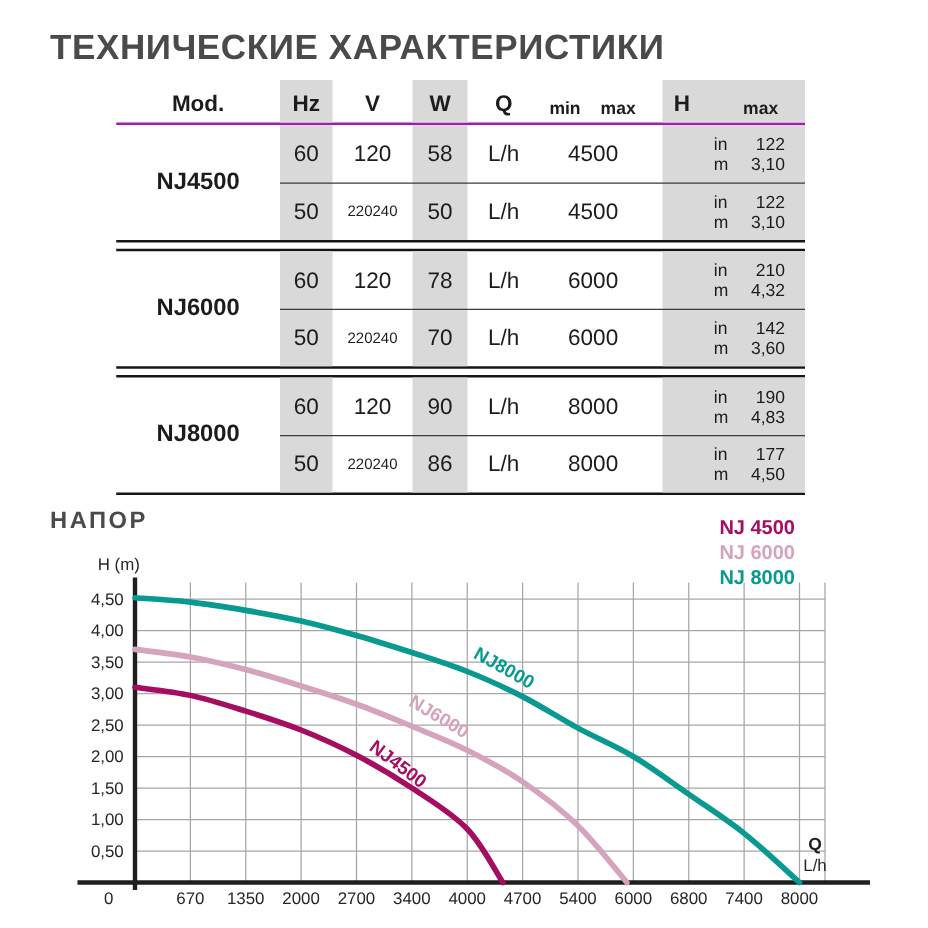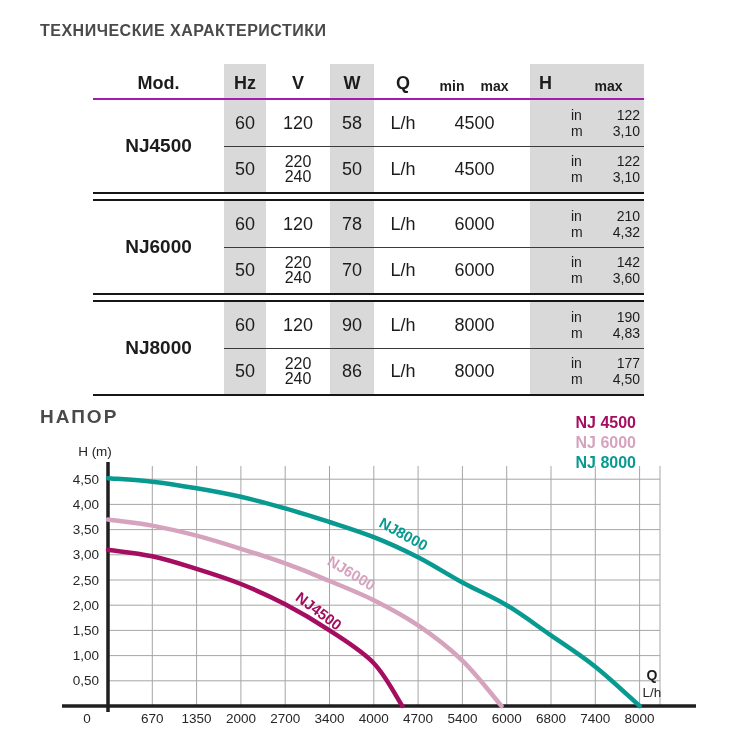--- a/index.html
+++ b/index.html
@@ -1,19 +1,19 @@
 <!DOCTYPE html>
 <html><head>
 <meta charset="utf-8">
 <style>
   html,body{margin:0;padding:0;background:#ffffff;}
   body{width:742px;height:742px;position:relative;overflow:hidden;
        font-family:"Liberation Sans", sans-serif;color:#1c1c1c;}
   .page-title{position:absolute;left:40px;top:22px;margin:0;
-       font-size:16px;font-weight:bold;letter-spacing:0.5px;color:#4a4a4a;}
+       font-size:28px;font-weight:bold;letter-spacing:0.5px;color:#4a4a4a;}
 
   
   .spec-table{position:absolute;left:93px;top:64px;width:551px;}
   .thead{position:relative;display:grid;height:34px;
          grid-template-columns:131px 42px 64px 44px 58px 40px 45px 13px 43px 71px;
          border-bottom:2px solid #a21caf;align-items:end;}
   .block{position:relative;display:grid;
          grid-template-columns:131px 42px 64px 44px 58px 85px 13px 43px 71px;
          grid-template-rows:46px 46px;
          border-bottom:2px solid #161616;}
@@ -23,25 +23,25 @@
   .stripe.w{left:237px;width:44px;}
   .stripe.h{left:437px;width:114px;}
   .cell{position:relative;z-index:1;display:flex;align-items:center;justify-content:center;
         font-size:18px;}
   .thead .cell{padding-bottom:4px;font-weight:bold;}
   .thead .small{font-size:14px;}
   .c1{grid-column:1}.c2{grid-column:2}.c3{grid-column:3}.c4{grid-column:4}.c5{grid-column:5}
   .c6{grid-column:6}.c7{grid-column:7}.c8{grid-column:8}.c9{grid-column:9}.c10{grid-column:10}
   .r1{grid-row:1}.r2{grid-row:2}
   .mod-cell{grid-column:1;grid-row:1/3;font-weight:bold;font-size:19px;}
-  .v-double{flex-direction:column;font-size:16px;line-height:15px;text-align:right;}
+  .v-double{flex-direction:row;font-size:12px;line-height:15px;text-align:right;}
   .h-unit{flex-direction:column;align-items:flex-start;justify-content:center;
           padding-left:9px;font-size:14px;line-height:16px;margin-left:32px;}
   .h-val{flex-direction:column;align-items:flex-end;justify-content:center;
-         padding-right:4px;font-size:14px;line-height:16px;}
+         padding-right:16px;font-size:14px;line-height:16px;}
   .row-divider{position:absolute;left:131px;right:0;top:46px;height:1px;background:#3a3a3a;z-index:2;}
   .thead .h-head{justify-content:flex-start;padding-left:9px;}
 
   
   .chart-title{position:absolute;left:40px;top:406px;margin:0;
        font-size:19px;font-weight:bold;letter-spacing:2px;color:#4a4a4a;}
   .legend{position:absolute;left:518px;top:413px;width:118px;text-align:right;z-index:3;}
   .legend-item{font-size:16px;font-weight:bold;line-height:20px;white-space:nowrap;}
   #chart-svg{position:absolute;left:0;top:440px;}
 </style>

